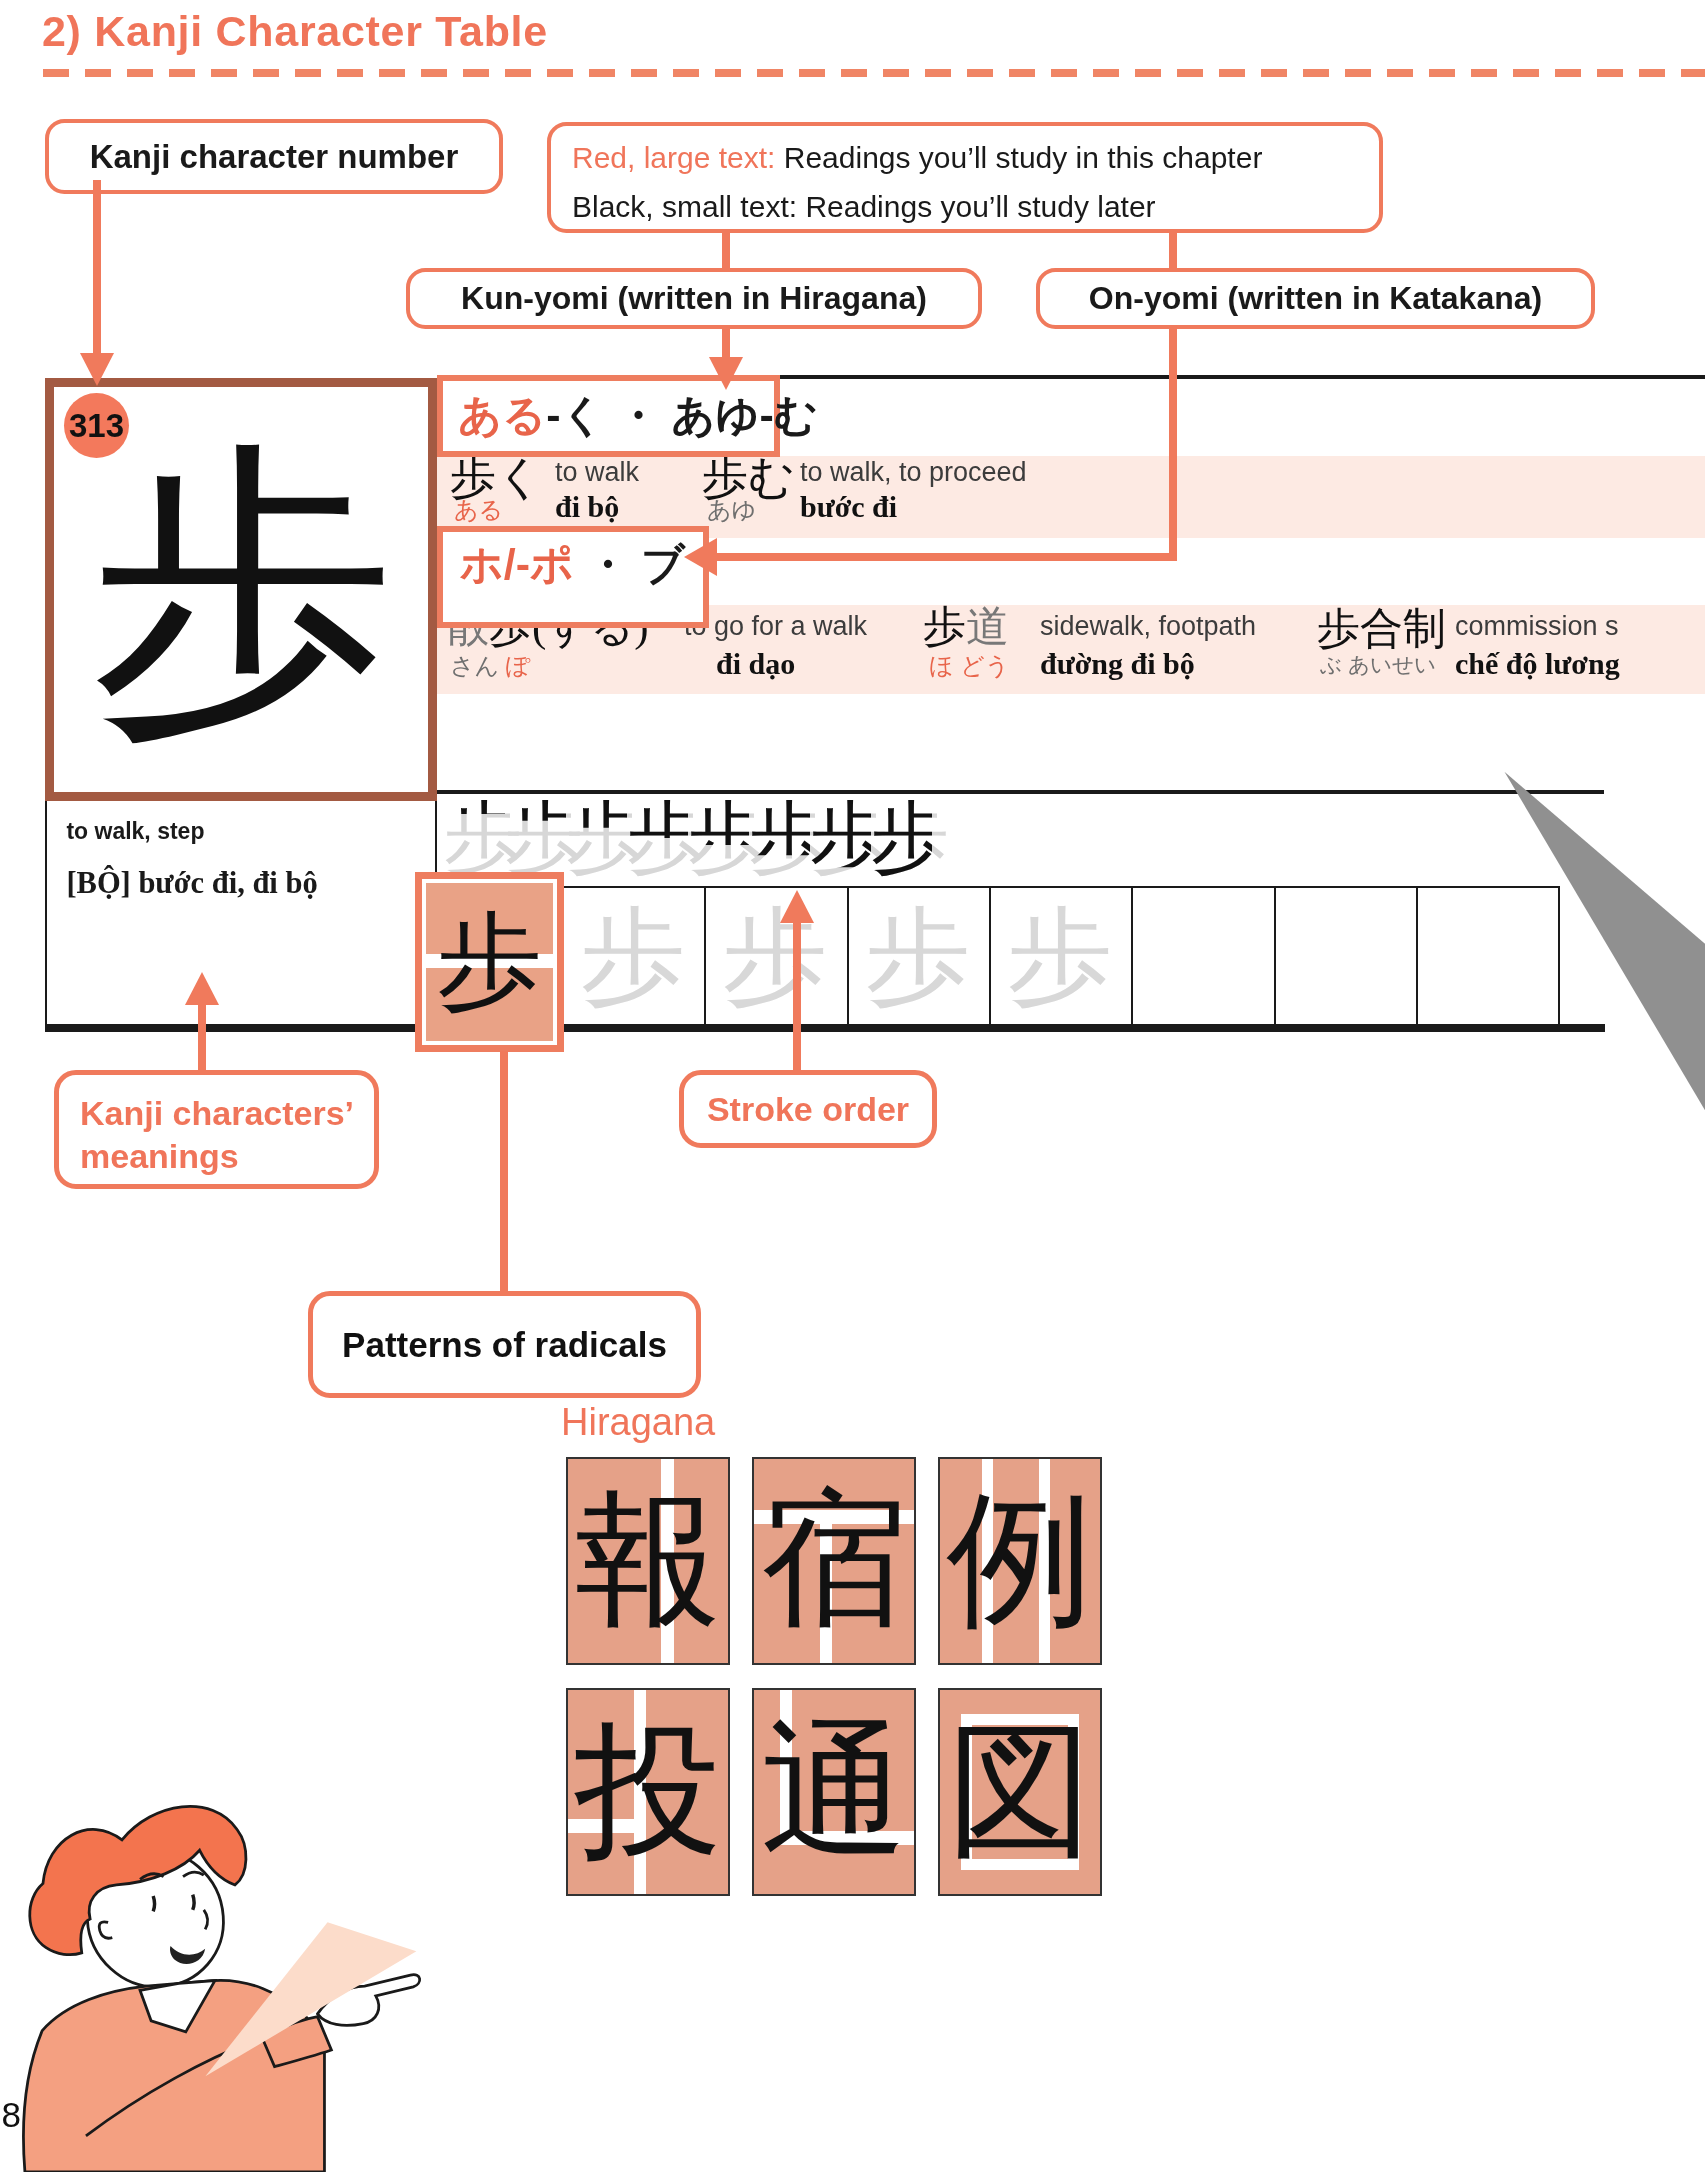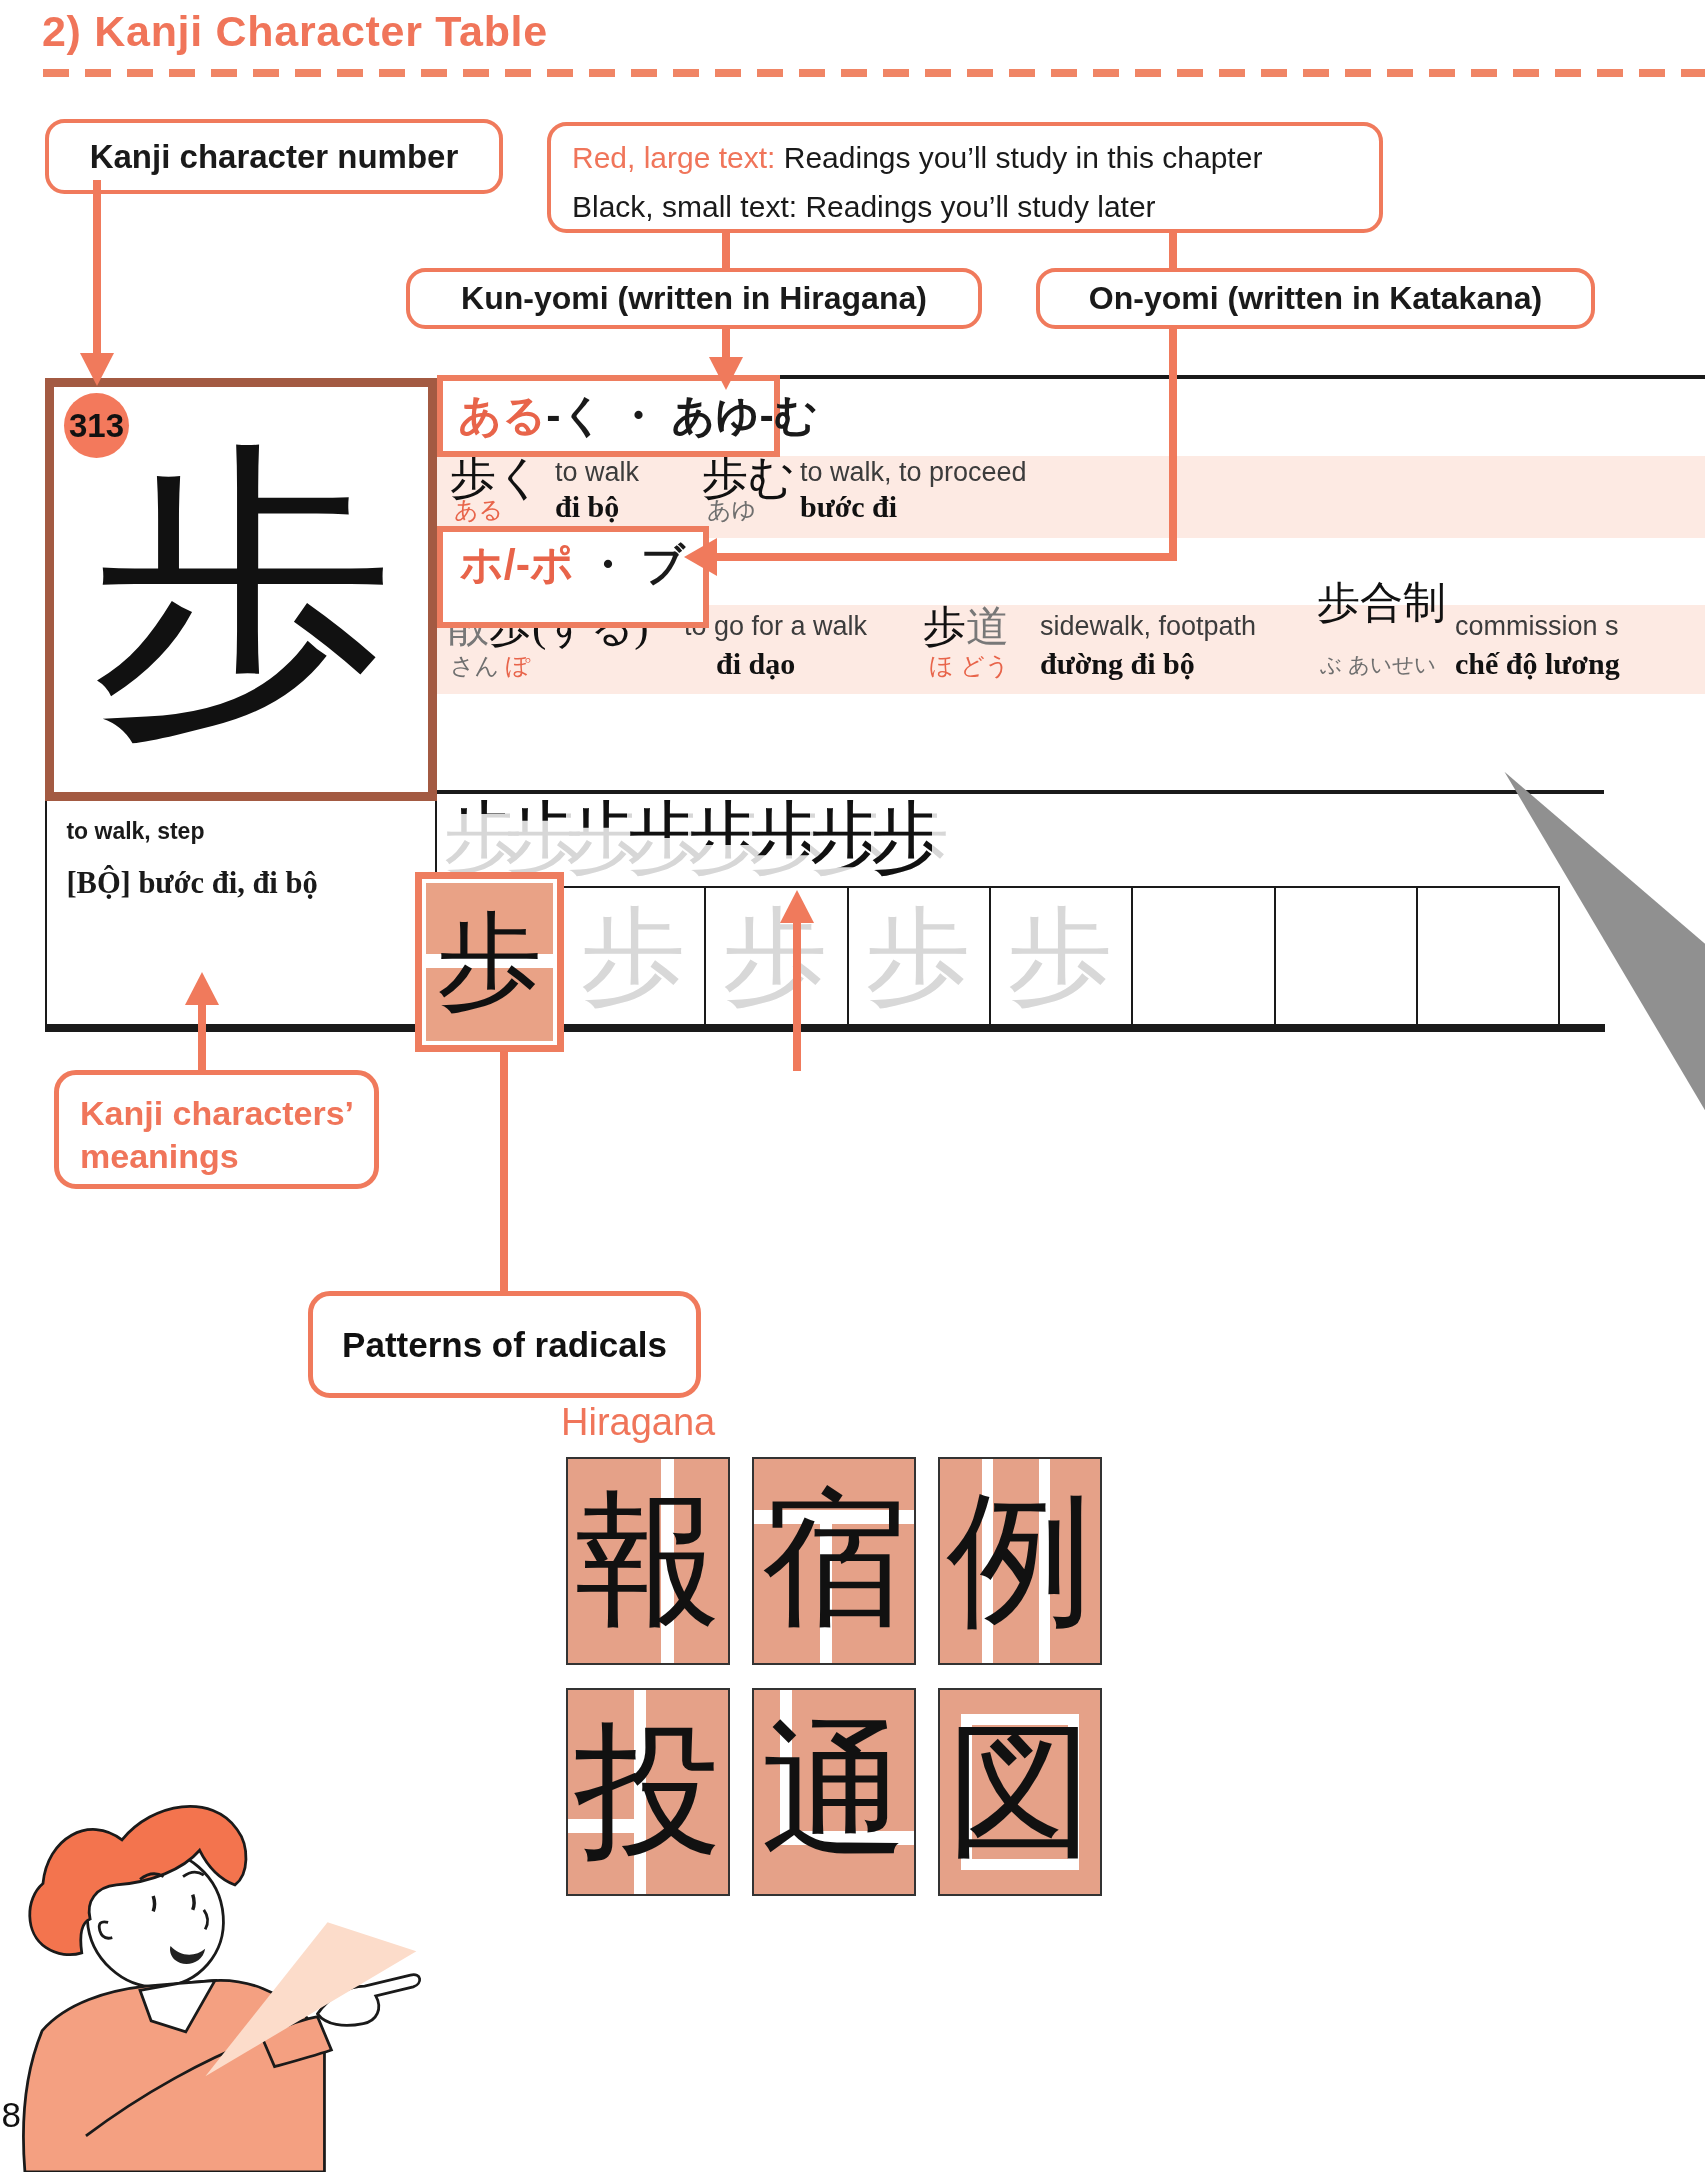--- a/index.html
+++ b/index.html
@@ -179,21 +179,21 @@
   <div class="abs vword" style="left:446px;top:598px;font-size:43px;"><span class="gray">散</span><span>歩(する)</span></div>
   <div class="abs furi" style="left:450px;top:650px;"><span class="g">さん</span> <span class="o">ぽ</span></div>
   <div class="abs ven" style="left:684px;top:611px;">to go for a walk</div>
   <div class="abs vvi" style="left:716px;top:647px;">đi dạo</div>
 
   <div class="abs vword" style="left:923px;top:598px;font-size:43px;"><span>歩</span><span class="gray">道</span></div>
   <div class="abs furi" style="left:929px;top:650px;"><span class="o">ほ どう</span></div>
   <div class="abs ven" style="left:1040px;top:611px;">sidewalk, footpath</div>
   <div class="abs vvi" style="left:1040px;top:647px;">đường đi bộ</div>
 
-  <div class="abs vword" style="left:1317px;top:574px;font-size:43px;text-align:right;">歩合制</div>
+  <div class="abs vword" style="left:1317px;top:600px;font-size:43px;text-align:right;">歩合制</div>
   <div class="abs furi" style="left:1320px;top:650px;font-size:21.5px;"><span class="g">ぶ あいせい</span></div>
   <div class="abs ven" style="left:1455px;top:611px;">commission s</div>
   <div class="abs vvi" style="left:1455px;top:647px;">chế độ lương</div>
 
   <div class="abs midline"></div>
   <div class="abs meaning-cell">
     <div class="meaning-en">to walk, step</div>
     <div class="meaning-vi">[BỘ] bước đi, đi bộ</div>
   </div>
 
@@ -258,20 +258,21 @@
   <svg class="abs gray-wedge" style="left:0;top:0;" width="1705" height="2172" viewBox="0 0 2457 3130">
     <polygon points="2168,1112 2457,1360 2457,1600" fill="#909090"></polygon>
   </svg>
 
   <div class="abs arrow-up" style="left:185px;top:972px;"></div>
   <div class="abs oline" style="left:198px;top:1002px;width:7.6px;height:69px;"></div>
   <div class="abs lbl-box lbl-meanings">Kanji characters’ meanings</div>
 
   <div class="abs arrow-up" style="left:780px;top:890px;"></div>
   <div class="abs oline" style="left:793px;top:920px;width:7.6px;height:151px;"></div>
+  <div class="abs lbl-box lbl-stroke">Stroke order</div>
 
   <div class="abs oline" style="left:500px;top:1051px;width:7.6px;height:243px;"></div>
   <div class="abs lbl-box lbl-patterns">Patterns of radicals</div>
 
   <div class="abs examples-label">Hiragana</div>
 
   <div class="abs ex-box" style="left:566px;top:1457px;">
     <div class="wb" style="left:58%;top:0;width:8%;height:100%;"></div>
     <div class="k">報</div>
   </div>

